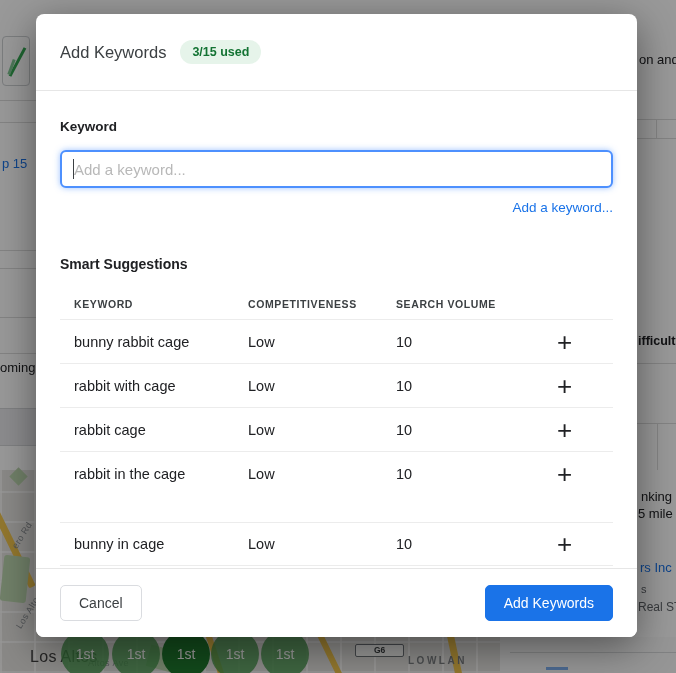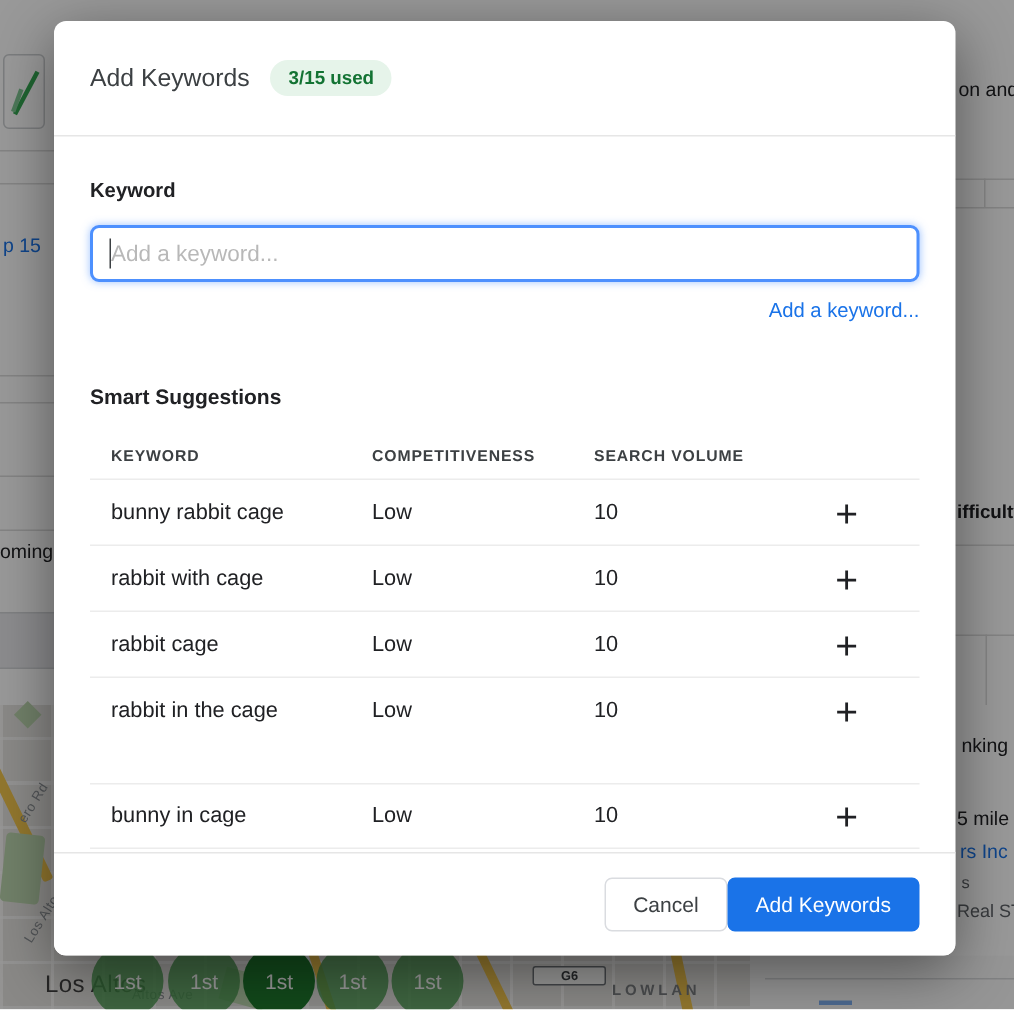--- a/index.html
+++ b/index.html
@@ -100,21 +100,21 @@
   .t-row { height:44px; border-top:1px solid #ececec; font-size:14.5px; color:#202124; }
   .t-row:last-child { border-bottom:1px solid #ececec;margin-top:27px; }
   .plus-btn {
     justify-self:center; background:none; border:none; cursor:pointer;
     width:36px; height:36px; display:flex; align-items:center; justify-content:center;
   }
   .plus-btn span { font-size:26px; font-weight:300; line-height:1; color:#202124; }
   .modal-footer {
     position:absolute; left:0; right:0; bottom:0; height:69px;
     border-top:1px solid #e6e6e6; display:flex; align-items:center;
-    justify-content:flex-end; gap:0; padding:0 24px; background:#fff;
+    justify-content:space-between; gap:0; padding:0 24px; background:#fff;
   }
   .btn { border-radius:5px; font-size:14px; height:36px; padding:0 18px; cursor:pointer; font-family:"Liberation Sans", sans-serif; }
   .btn-cancel { background:#fff; border:1px solid #dadce0; color:#3c4043; }
   .btn-primary { background:#1a73e8; border:1px solid #1a73e8; color:#fff; }
 </style>
 </head>
 <body>
 
 <div class="stage">
 
@@ -136,21 +136,21 @@
 
     <span class="bg-text" style="left:639px; top:52px;">on and</span>
     <div class="bg-line" style="left:636px; top:119px; width:40px; height:1px;"></div>
     <div class="bg-line" style="left:636px; top:138px; width:40px; height:1px;"></div>
     <div class="bg-line" style="left:656px; top:119px; width:1px; height:19px;"></div>
     <span class="bg-text bg-bold" style="left:638px; top:334px;">ifficulty</span>
     <div class="bg-line" style="left:636px; top:363px; width:40px; height:1px;"></div>
     <div class="bg-line" style="left:636px; top:423px; width:40px; height:1px;"></div>
     <div class="bg-line" style="left:657px; top:423px; width:1px; height:47px;"></div>
     <span class="bg-text" style="left:641px; top:489px;">nking</span>
-    <span class="bg-text" style="left:638px; top:506px;margin-top:32px;">5 mile</span>
+    <span class="bg-text" style="left:638px; top:506px;">5 mile</span>
     <span class="bg-text bg-link" style="left:640px; top:560px;">rs Inc</span>
     <span class="bg-text bg-small" style="left:641px; top:583px;">s</span>
     <span class="bg-text bg-small" style="left:638px; top:600px; font-size:12px;">Real ST</span>
 
     <div class="map"></div>
     <div class="road road-1"></div>
     <div class="road road-2"></div>
     <div class="road road-3"></div>
     <div class="road road-4"></div>
     <div class="park park-1"></div>

